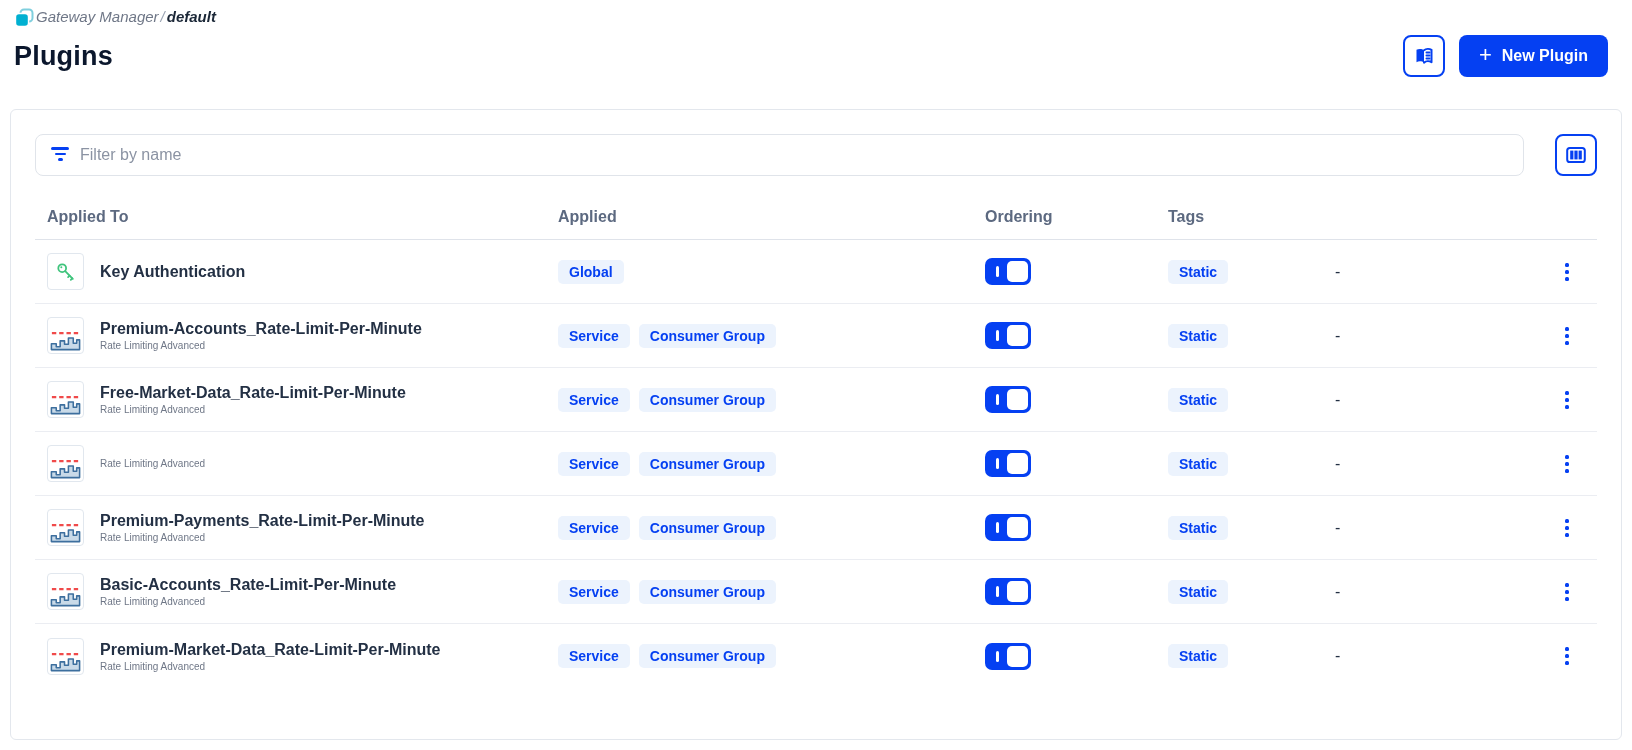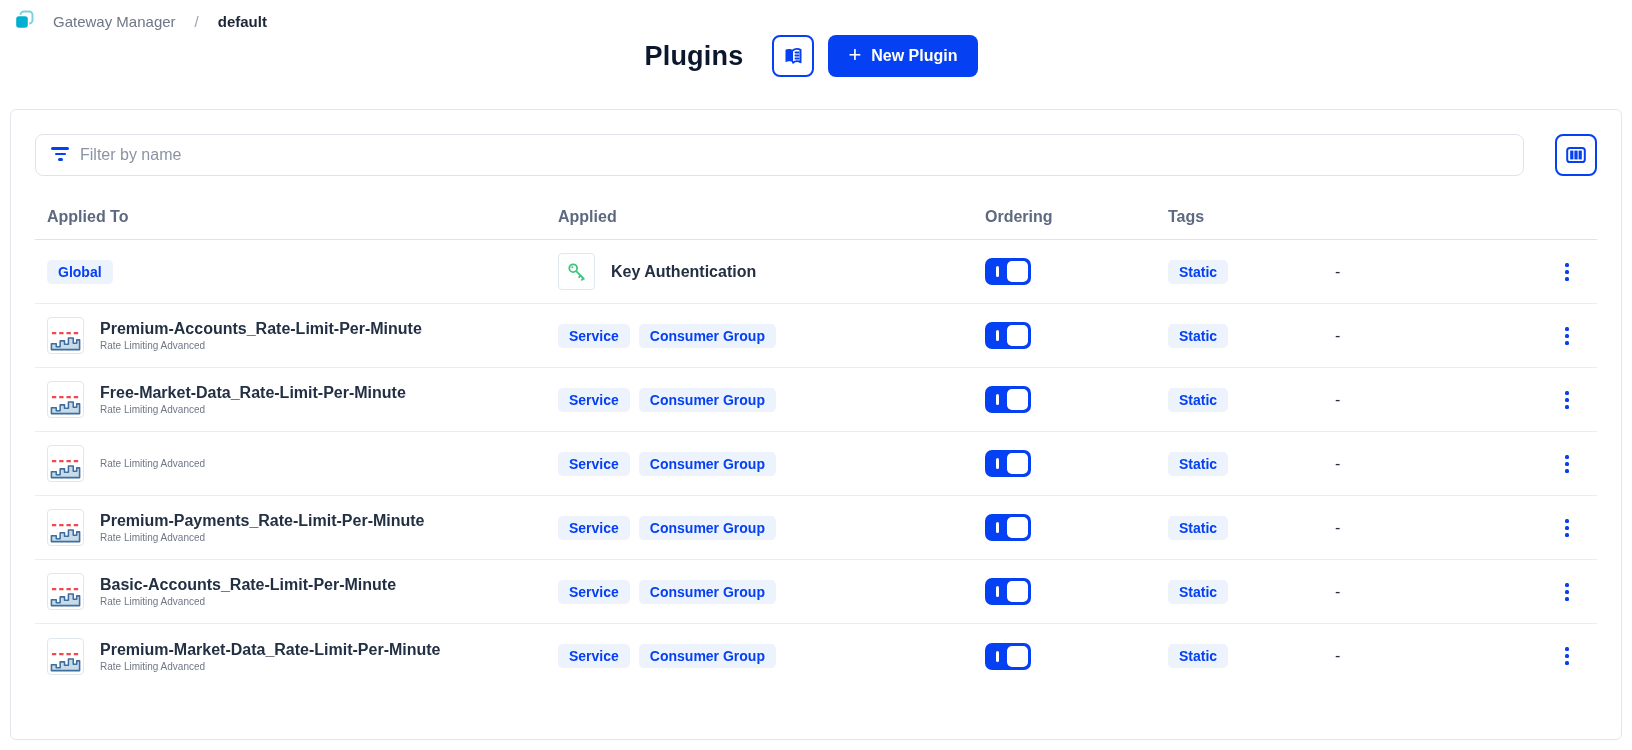--- a/index.html
+++ b/index.html
@@ -1,25 +1,25 @@
 <!DOCTYPE html>
 <html><head>
 <meta charset="utf-8">
 <style>
   * { margin:0; padding:0; box-sizing:border-box; }
   html,body { width:1632px; height:750px; background:#ffffff; overflow:hidden;
     font-family:"Liberation Sans", sans-serif; color:#233044; }
 
   
   .topbar { padding:8px 14px 0 14px; }
-  .breadcrumb { display:flex; align-items:flex-end; gap:19px; font-size:15px; height:22px; }
+  .breadcrumb { display:flex; align-items:flex-start; gap:2px; font-size:15px; height:22px;font-style:italic; }
   .crumb-app { color:#6f7787; }
   .crumb-sep { color:#9aa3b2; }
   .crumb-cur { color:#1b2737; font-weight:700; }
-  .title-row { display:flex; align-items:center; justify-content:center; margin-top:5px; padding:0 0 0 0;gap:29px; }
+  .title-row { display:flex; align-items:center; justify-content:space-between; margin-top:5px; padding:0 0 0 0;gap:29px; }
   .page-title { font-size:27px; font-weight:800; color:#0b172d; letter-spacing:.2px; padding-left:0px; }
   .title-actions { display:flex; align-items:center; gap:14px; padding-right:10px; }
   .icon-btn { width:42px; height:42px; border:2px solid var(--accent); border-radius:8px;
     background:#fff; display:flex; align-items:center; justify-content:center; cursor:pointer; }
   .primary-btn { height:42px; border:none; border-radius:8px; background:var(--accent); color:#fff;
     font-size:16px; font-weight:700; display:flex; align-items:center; gap:10px; padding:0 20px;
     cursor:pointer; font-family:"Liberation Sans", sans-serif; }
   .plus-glyph { font-size:22px; font-weight:400; line-height:1; margin-top:-2px; }
 
   :root { --accent:#0540f2; --badge-bg:#ecf3fd; --divider:#ebedf2; --border:#e3e7ed; }
@@ -130,39 +130,39 @@
   <div class="table">
     <div class="t-head">
       <div class="th">Applied To</div>
       <div class="th">Applied</div>
       <div class="th">Ordering</div>
       <div class="th">Tags</div>
       <div class="th"></div>
     </div>
     <div>
         <div class="t-row">
-    <div class="cell applied-cell">
-            <span class="badge">Global</span>
-          </div>
     <div class="cell name-cell">
       <span class="icon-box row-icon">
         <svg width="24" height="24" viewBox="0 0 24 24" fill="none" stroke="#3fc47c" stroke-width="1.8" stroke-linecap="round">
           <circle cx="8.2" cy="8.2" r="3.9"></circle>
           <circle cx="7.3" cy="7.3" r="1" fill="#3fc47c" stroke="none"></circle>
           <path d="M11.2 11.2 L18.8 18.8"></path>
           <path d="M15.6 15.6 L14.1 17.1"></path>
           <path d="M18.3 18.3 L16.8 19.8"></path>
         </svg>
       </span>
 
       <span class="name-stack">
         <span class="plugin-name">Key Authentication</span>
 
       </span>
     </div>
+    <div class="cell applied-cell">
+            <span class="badge">Global</span>
+          </div>
     <div class="cell">
       <span class="toggle">
         <span class="mark"></span>
         <span class="knob"></span>
       </span>
     </div>
     <div class="cell">
       <span class="badge">Static</span>
     </div>
     <div class="cell tags-cell">

